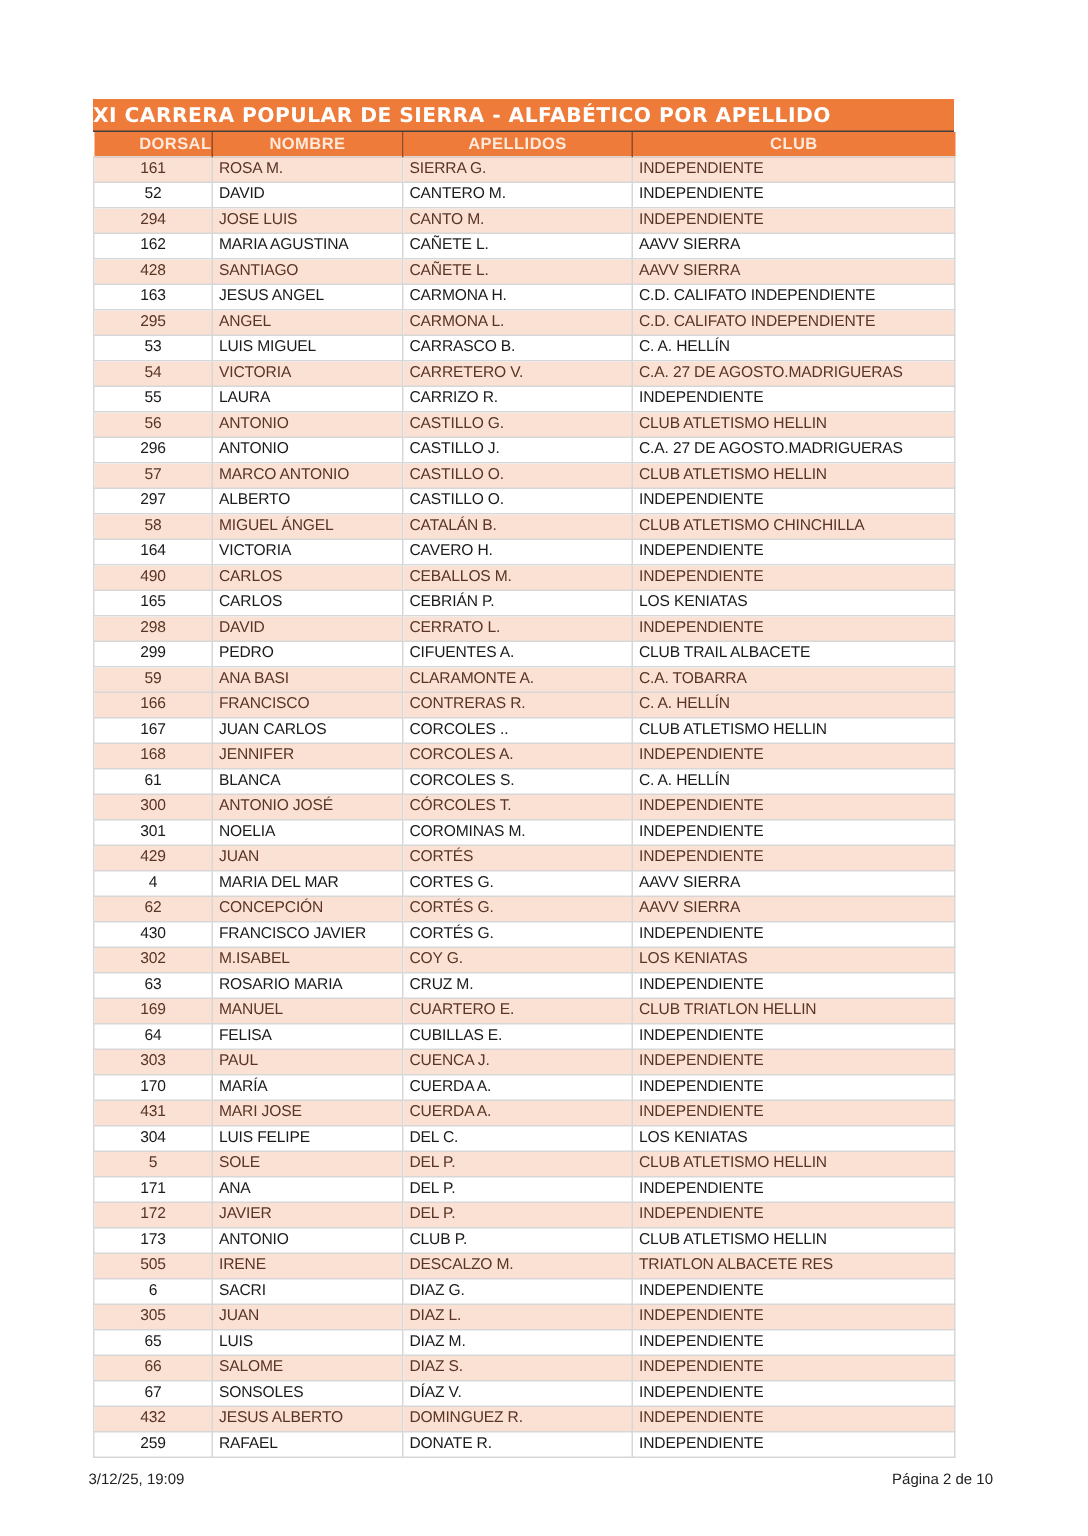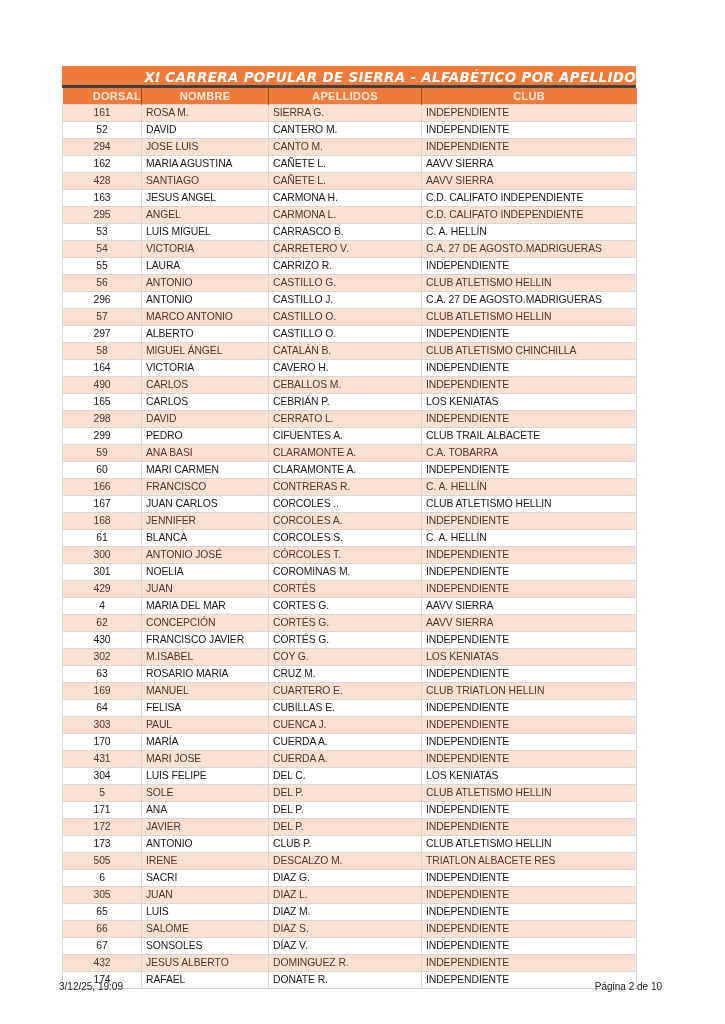--- a/index.html
+++ b/index.html
@@ -1,22 +1,22 @@
 <!DOCTYPE html>
 <html><head>
   <meta charset="utf-8">
   <style>
     html, body { margin: 0; padding: 0; background: #ffffff; }
     body { width: 725px; height: 1024px; position: relative; overflow: hidden;
            font-family: "Liberation Sans", sans-serif; }
     .sheet { position: absolute; left: 62px; top: 66px; width: 574px; }
-    .title-bar { height: 22px; background: #ee7b3a; color: #fff; text-align: right;
+    .title-bar { height: 22px; background: #ee7b3a; color: #fff; text-align: left;
                  font-family: "DejaVu Sans", sans-serif; font-weight: bold; font-size: 13.5px;
                  line-height: 22px; letter-spacing: 0.3px;
-                 border-bottom: 3px solid #404040; box-sizing: border-box; font-style: italic; }
+                 border-bottom: 1px solid #404040; box-sizing: border-box; }
     table { border-collapse: collapse; width: 574px; table-layout: fixed; }
     th { height: 16px; background: #ee7b3a; color: #ffe9db; font-size: 11px; font-weight: bold;
          padding: 0; text-align: center; border-left: 1px solid #c2410c; border-right: 1px solid #9a4a20;
          line-height: 16px; letter-spacing: 0.3px; }
     th:first-child { border-left: none; text-align: right; }
     th:last-child { border-right: none; text-align: center; }
     td { height: 16.42px; padding: 0 0 0 4px; font-size: 10.4px; line-height: 16px;
          border: 1px solid #d7d7d7; box-sizing: border-box; white-space: nowrap; overflow: hidden;
          color: #1a1a1a; letter-spacing: -0.1px; }
     td.dorsal { text-align: center; padding: 0; }
@@ -167,26 +167,20 @@
           <td>PEDRO</td>
           <td>CIFUENTES A.</td>
           <td>CLUB TRAIL ALBACETE</td>
         </tr>
         <tr class="alt">
           <td class="dorsal">59</td>
           <td>ANA BASI</td>
           <td>CLARAMONTE A.</td>
           <td>C.A. TOBARRA</td>
         </tr>
-        <tr class="plain">
-          <td class="dorsal">60</td>
-          <td>MARI CARMEN</td>
-          <td>CLARAMONTE A.</td>
-          <td>INDEPENDIENTE</td>
-        </tr>
         <tr class="alt">
           <td class="dorsal">166</td>
           <td>FRANCISCO</td>
           <td>CONTRERAS R.</td>
           <td>C. A. HELLÍN</td>
         </tr>
         <tr class="plain">
           <td class="dorsal">167</td>
           <td>JUAN CARLOS</td>
           <td>CORCOLES ..</td>
@@ -348,21 +342,21 @@
           <td>DÍAZ V.</td>
           <td>INDEPENDIENTE</td>
         </tr>
         <tr class="alt">
           <td class="dorsal">432</td>
           <td>JESUS ALBERTO</td>
           <td>DOMINGUEZ R.</td>
           <td>INDEPENDIENTE</td>
         </tr>
         <tr class="plain">
-          <td class="dorsal">174</td>
+          <td class="dorsal">259</td>
           <td>RAFAEL</td>
           <td>DONATE R.</td>
           <td>INDEPENDIENTE</td>
         </tr>
       </tbody>
   </table>
 </div>
 
 <div class="footer left">3/12/25, 19:09</div>
 <div class="footer right">Página 2 de 10</div>

